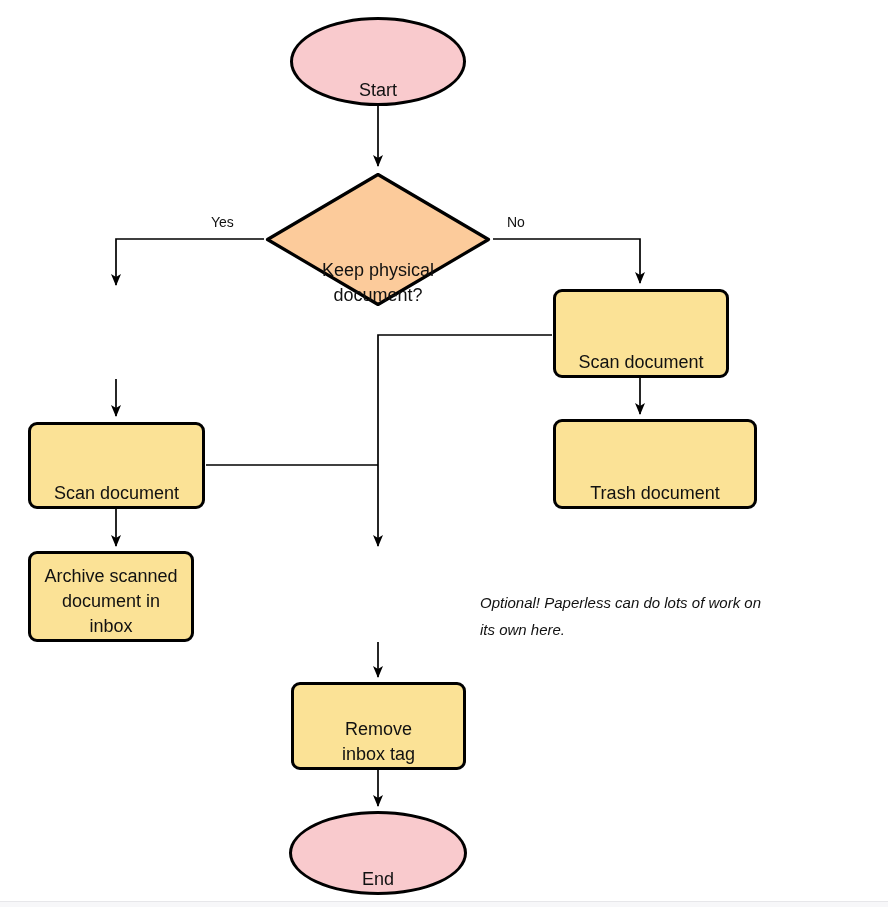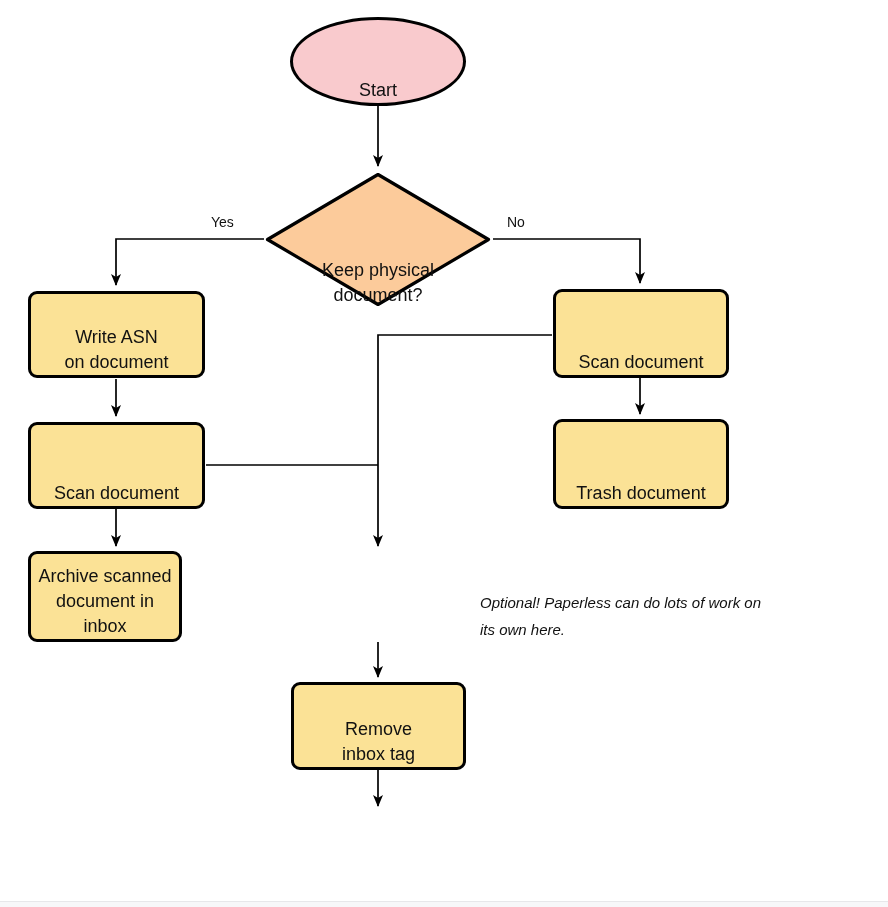--- a/index.html
+++ b/index.html
@@ -134,50 +134,49 @@
     </svg>
     <div class="decision-text">
       <span class="line">Keep physical</span>
       <span class="line">document?</span>
     </div>
   </div>
 
   <div class="edge-label" style="left:211px; top:212px;">Yes</div>
   <div class="edge-label" style="left:507px; top:212px;">No</div>
 
-  <div class="node process" style="left:28px; top:291px; width:177px; height:87px;">
-    <span class="line">Write ASN</span>
-    <span class="line">on document</span>
-  </div>
 
   <div class="node process" style="left:28px; top:422px; width:177px; height:87px;">
     <span class="line">Scan document</span>
   </div>
 
-  <div class="node process" style="left:28px; top:551px; width:154px; height:91px;">
+  <div class="node process" style="left:28px; top:551px; width:166px; height:91px;">
     <span class="line">Archive scanned</span>
     <span class="line">document in</span>
     <span class="line">inbox</span>
   </div>
 
   <div class="node process" style="left:553px; top:289px; width:176px; height:89px;">
     <span class="line">Scan document</span>
   </div>
 
-  <div class="node process" style="left:553px; top:419px; width:176px; height:90px;">
+  <div class="node process" style="left:553px; top:419px; width:204px; height:90px;">
     <span class="line">Trash document</span>
   </div>
 
 
   <div class="annotation" style="left:480px; top:589px;">
     <span class="line">Optional! Paperless can do lots of work on</span>
     <span class="line">its own here.</span>
   </div>
 
   <div class="node process" style="left:291px; top:682px; width:175px; height:88px;">
     <span class="line">Remove</span>
     <span class="line">inbox tag</span>
   </div>
 
+  <div class="node terminator" style="left:289px; top:811px; width:178px; height:84px;">
+    <span class="line">End</span>
+  </div>
 
   <div class="bottom-strip"></div>
 
 </div>
 
 </body></html>

